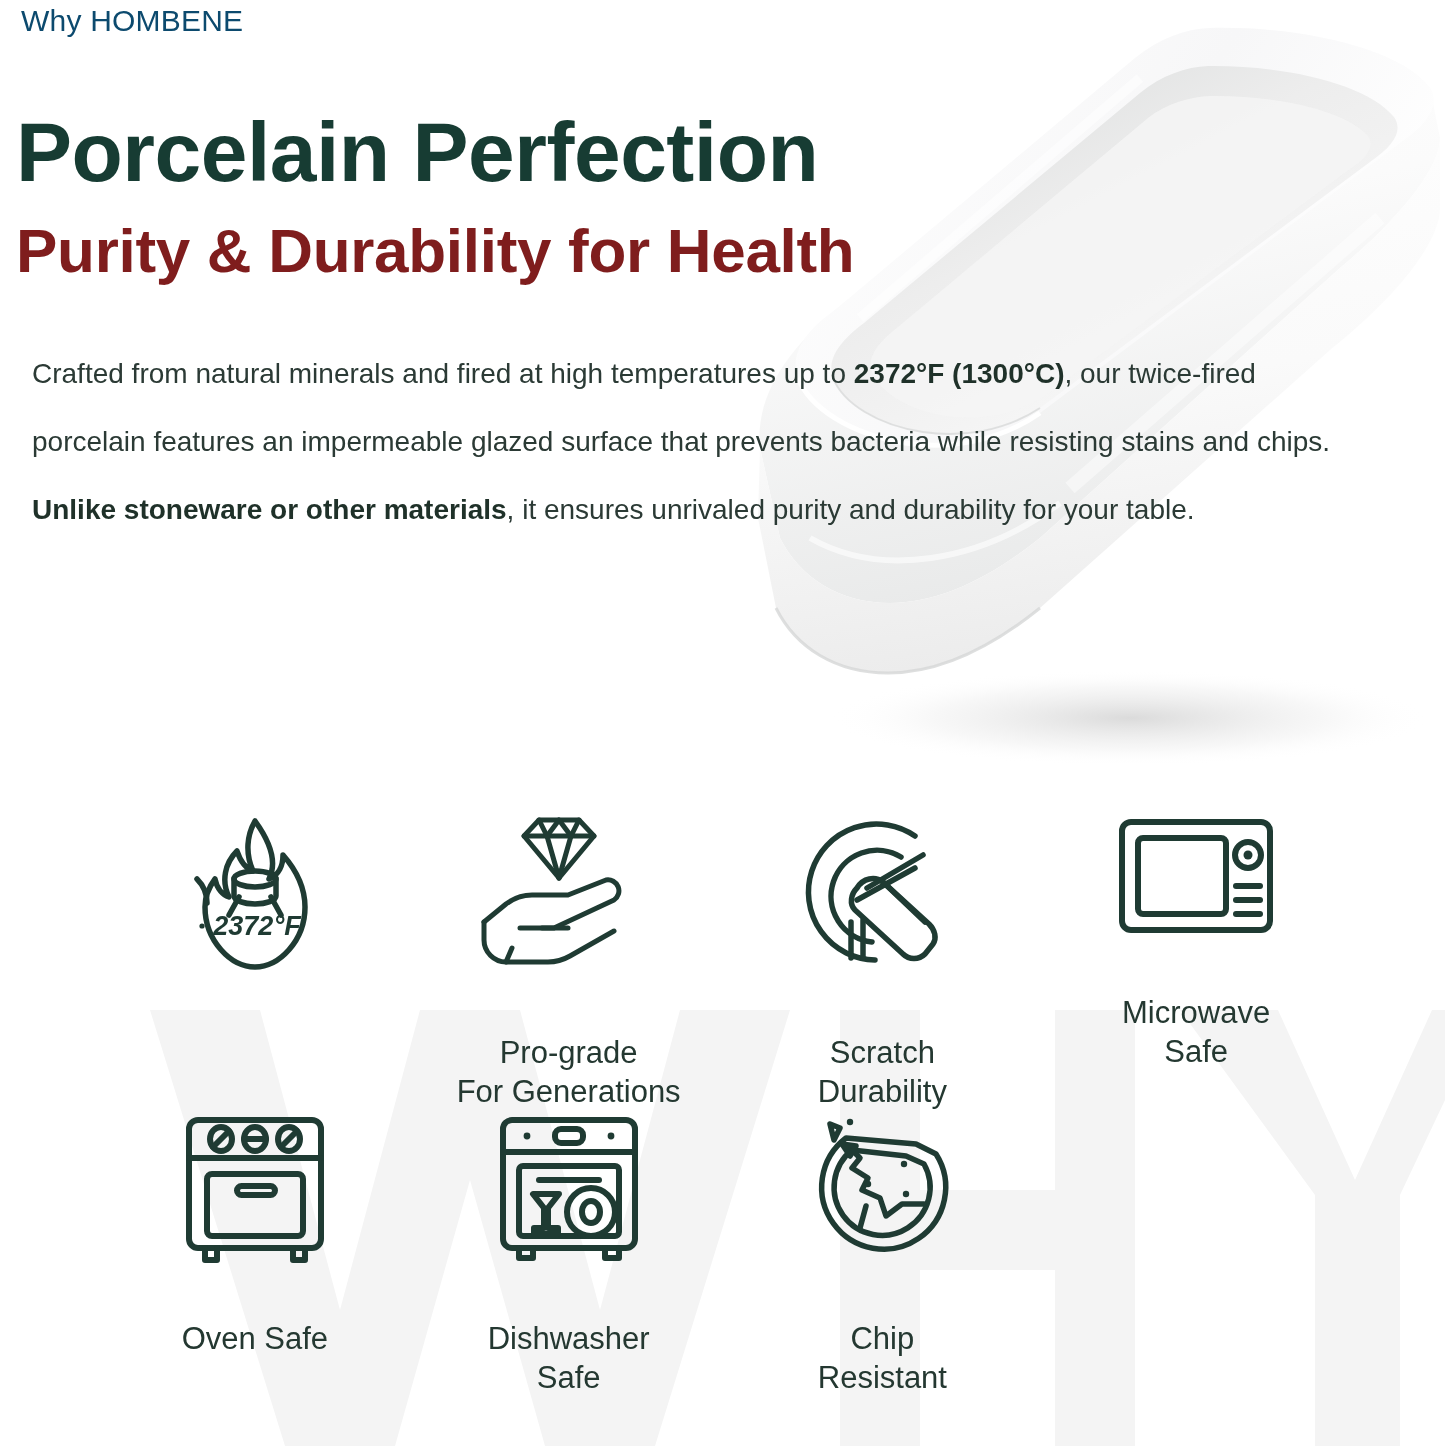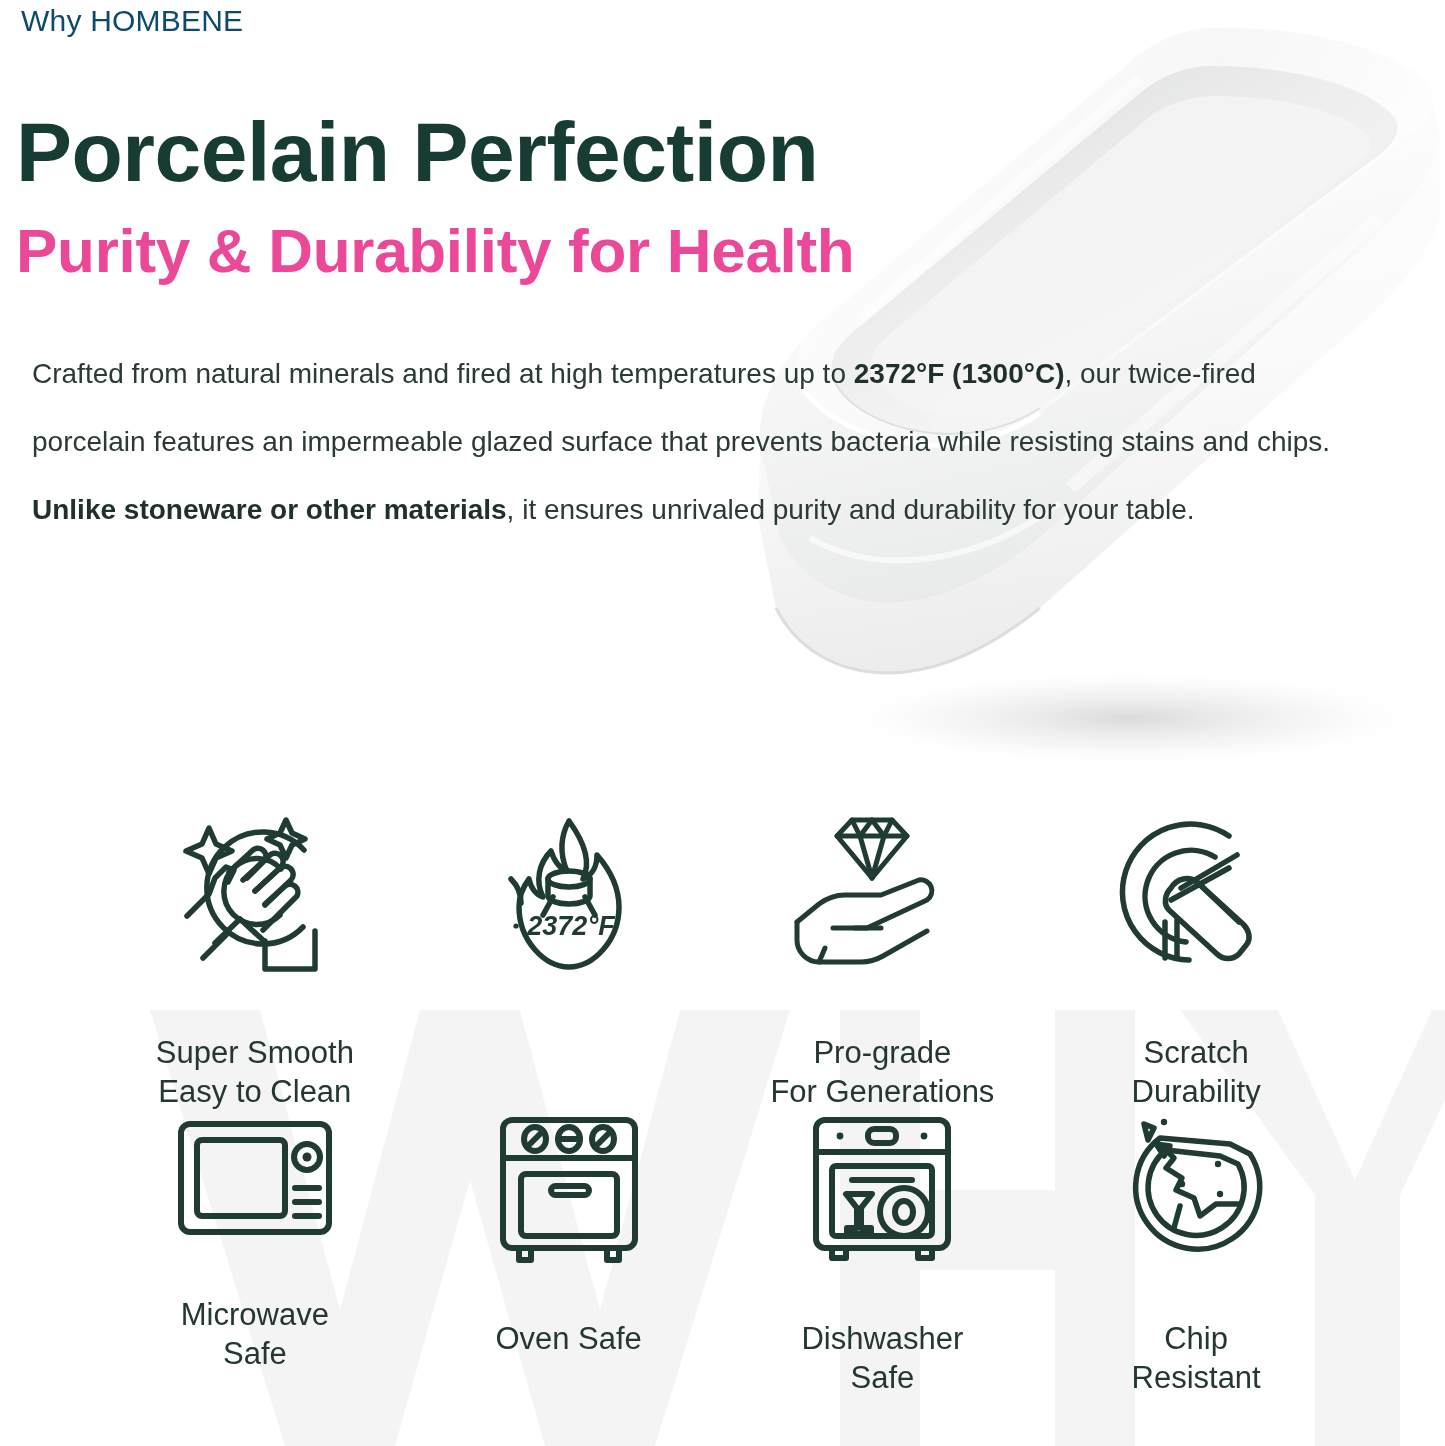--- a/index.html
+++ b/index.html
@@ -43,21 +43,21 @@
   .headline{
     position:absolute;left:16px;top:104px;
     font-size:84px;line-height:96px;
     font-weight:700;color:#173C33;
     letter-spacing:-0.5px;
     z-index:4;white-space:nowrap;
   }
   .subheadline{
     position:absolute;left:16px;top:213px;
     font-size:62px;line-height:76px;
-    font-weight:700;color:#ec4899;
+    font-weight:700;color:#7f1d1d;
     letter-spacing:-0.3px;
     z-index:4;white-space:nowrap;
   }
 
   
   .body-copy{
     position:absolute;left:32px;top:340px;
     width:1345px;
     font-size:28px;line-height:68px;
     color:#2B3A35;font-weight:400;
@@ -218,40 +218,20 @@
 
   <div class="subheadline">Purity &amp; Durability for Health</div>
 
   <div class="body-copy">
     <p><span>Crafted from natural minerals and fired at high temperatures up to </span><b>2372°F (1300°C)</b><span>, our twice-fired porcelain features an impermeable glazed surface that prevents bacteria while resisting stains and chips.</span></p>
     <p><b>Unlike stoneware or other materials</b><span>, it ensures unrivaled purity and durability for your table.</span></p>
   </div>
 
   <div class="features">
 
-    <div class="feature">
-      <span class="glyph">
-        <svg width="172" height="168" viewBox="0 0 172 168" fill="none" stroke="#1F3B33" stroke-width="5.5" stroke-linecap="round" stroke-linejoin="round">
-          <path d="M135 38 a56 56 0 1 0 -1 77"></path>
-          <path d="M112 57 a33 33 0 1 0 -1 46"></path>
-          <path d="M18 104 L40 82 l6 -16 l11 -11 l8 3 l-6 12"></path>
-          <path d="M60 60 l24 -22 a8 8 0 0 1 12 10 l-18 18"></path>
-          <path d="M74 68 l26 -24 a8 8 0 0 1 12 11 l-26 24"></path>
-          <path d="M86 79 l24 -22 a8 8 0 0 1 12 11 l-26 25"></path>
-          <path d="M96 92 l20 -18 a8 8 0 0 1 12 10 l-34 34"></path>
-          <path d="M46 131 l25 -24 l24 22"></path>
-          <path d="M34 146 l23 -23"></path>
-          <path d="M96 129 l0 28 l50 0 l0 -38"></path>
-          <path d="M22 10 l7 16 l16 7 l-16 7 l-7 16 l-7 -16 l-16 -7 l16 -7 Z" transform="translate(18,6)"></path>
-          <path d="M22 10 l6 13 l13 6 l-13 6 l-6 13 l-6 -13 l-13 -6 l13 -6 Z" transform="translate(95,-2)"></path>
-        </svg>
-      </span>
-      <span class="caption">Super Smooth
-Easy to Clean</span>
-    </div>
 
     <div class="feature">
       <span class="glyph">
         <svg width="160" height="168" viewBox="0 0 160 168" fill="none" stroke="#1F3B33" stroke-width="5.5" stroke-linecap="round" stroke-linejoin="round">
           <path d="M80 8 c16 22 22 42 14 58 c10 -4 14 -14 14 -24 c14 16 22 34 22 52
                    c0 34 -26 60 -50 60 c-24 0 -50 -26 -50 -60 c0 -10 4 -20 10 -28
                    c2 10 8 16 14 18 c-8 -16 -4 -34 8 -46 c4 12 10 18 16 20 c-8 -18 -6 -36 2 -50 Z"></path>
           <path d="M22 66 c6 6 10 14 10 24"></path>
           <ellipse cx="80" cy="66" rx="21" ry="8"></ellipse>
           <path d="M59 66 l0 17 a21 8 0 0 0 42 0 l0 -17"></path>

